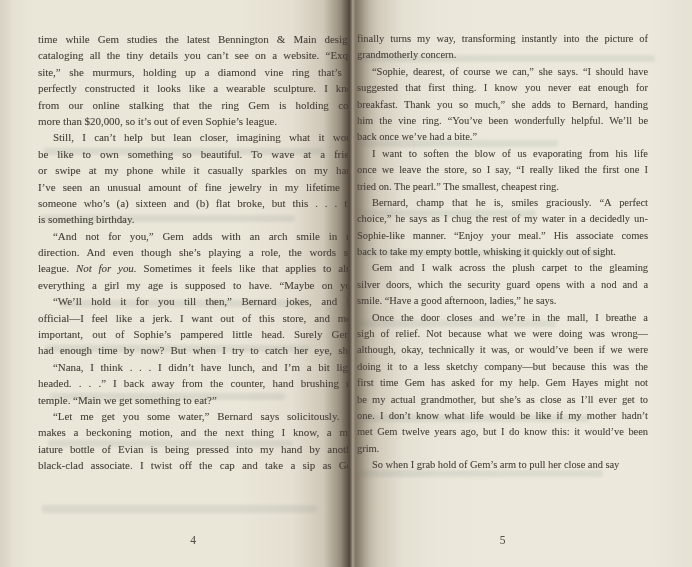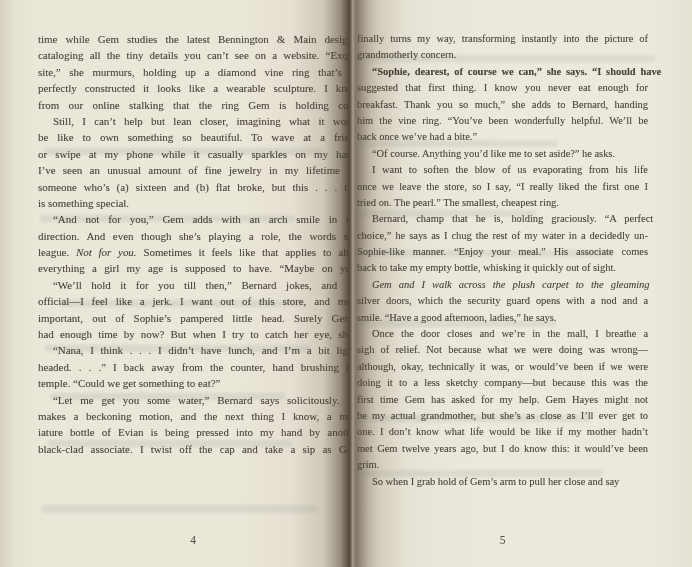--- a/index.html
+++ b/index.html
@@ -55,73 +55,73 @@
     <div class="showthrough" style="left:45px;top:345px;width:265px;height:7px;"></div>
     <div class="showthrough" style="left:50px;top:393px;width:235px;height:7px;"></div>
     <div class="showthrough" style="left:48px;top:440px;width:245px;height:7px;"></div>
     <div class="showthrough" style="left:42px;top:505px;width:275px;height:8px;"></div>
     <div class="text-block text-left">
         <div class="line" style="word-spacing: 5.39px;"><span><span>time while Gem studies the latest Bennington &amp; Main designs,</span></span></div>
         <div class="line" style="word-spacing: 3.56px;"><span><span>cataloging all the tiny details you can’t see on a website. “Exqui-</span></span></div>
         <div class="line" style="word-spacing: 5.88px;"><span><span>site,” she murmurs, holding up a diamond vine ring that’s so</span></span></div>
         <div class="line" style="word-spacing: 5.34px;"><span><span>perfectly constructed it looks like a wearable sculpture. I know</span></span></div>
         <div class="line" style="word-spacing: 6.67px;"><span><span>from our online stalking that the ring Gem is holding costs</span></span></div>
+        <div class="line end"><span><span>more than $20,000, so it’s out of even Sophie’s league.</span></span></div>
         <div class="line indent" style="word-spacing: 5.6px;"><span><span>Still, I can’t help but lean closer, imagining what it would</span></span></div>
         <div class="line" style="word-spacing: 6.26px;"><span><span>be like to own something so beautiful. To wave at a friend</span></span></div>
         <div class="line" style="word-spacing: 5.35px;"><span><span>or swipe at my phone while it casually sparkles on my hand.</span></span></div>
         <div class="line" style="word-spacing: 4.61px;"><span><span>I’ve seen an unusual amount of fine jewelry in my lifetime for</span></span></div>
         <div class="line" style="word-spacing: 4.22px;"><span><span>someone who’s (a) sixteen and (b) flat broke, but this . . . this</span></span></div>
-        <div class="line end"><span><span>is something special.</span></span></div>
+        <div class="line end"><span><span>is something birthday.</span></span></div>
         <div class="line indent" style="word-spacing: 6.13px;"><span><span>“And not for you,” Gem adds with an arch smile in my</span></span></div>
         <div class="line" style="word-spacing: 4.92px;"><span><span>direction. And even though she’s playing a role, the words still</span></span></div>
         <div class="line" style="word-spacing: 4.11px;"><span><span>league. </span><em>Not for you.</em><span> Sometimes it feels like that applies to almost</span></span></div>
         <div class="line" style="word-spacing: 4.64px;"><span><span>everything a girl my age is supposed to have. “Maybe on your</span></span></div>
         <div class="line indent" style="word-spacing: 6.83px;"><span><span>“We’ll hold it for you till then,” Bernard jokes, and it’s</span></span></div>
         <div class="line" style="word-spacing: 5.08px;"><span><span>official—I feel like a jerk. I want out of this store, and more</span></span></div>
         <div class="line" style="word-spacing: 6.45px;"><span><span>important, out of Sophie’s pampered little head. Surely Gem’s</span></span></div>
         <div class="line" style="word-spacing: 3.46px;"><span><span>had enough time by now? But when I try to catch her eye, she’s</span></span></div>
         <div class="line indent" style="word-spacing: 3.99px;"><span><span>“Nana, I think . . . I didn’t have lunch, and I’m a bit light-</span></span></div>
         <div class="line" style="word-spacing: 4.41px;"><span><span>headed. . . .” I back away from the counter, hand brushing my</span></span></div>
-        <div class="line end"><span><span>temple. “Could we get something to eat?”</span></span></div>
+        <div class="line end"><span><span>temple. “Main we get something to eat?”</span></span></div>
         <div class="line indent" style="word-spacing: 5.24px;"><span><span>“Let me get you some water,” Bernard says solicitously. He</span></span></div>
         <div class="line" style="word-spacing: 5px;"><span><span>makes a beckoning motion, and the next thing I know, a min-</span></span></div>
         <div class="line" style="word-spacing: 4.39px;"><span><span>iature bottle of Evian is being pressed into my hand by another</span></span></div>
         <div class="line" style="word-spacing: 4.55px;"><span><span>black-clad associate. I twist off the cap and take a sip as Gem</span></span></div>
       </div>
     <div class="page-number num-left">4</div>
   </div>
 
   <div class="page page-right">
     <div class="showthrough" style="left:12px;top:55px;width:295px;height:7px;"></div>
     <div class="showthrough" style="left:10px;top:140px;width:200px;height:7px;"></div>
     <div class="showthrough" style="left:8px;top:210px;width:180px;height:7px;"></div>
     <div class="showthrough" style="left:10px;top:250px;width:255px;height:7px;"></div>
     <div class="showthrough" style="left:8px;top:320px;width:200px;height:7px;"></div>
     <div class="showthrough" style="left:12px;top:415px;width:230px;height:7px;"></div>
     <div class="showthrough" style="left:10px;top:470px;width:245px;height:7px;"></div>
     <div class="text-block text-right">
         <div class="line" style="word-spacing: 3.49px;"><span><span>finally turns my way, transforming instantly into the picture of</span></span></div>
         <div class="line end"><span><span>grandmotherly concern.</span></span></div>
-        <div class="line indent" style="word-spacing: 2.27px; font-weight: bold;"><span><span>“Sophie, dearest, of course we can,” she says. “I should have</span></span></div>
+        <div class="line indent" style="word-spacing: 2.27px;"><span><span>“Sophie, dearest, of course we can,” she says. “I should have</span></span></div>
         <div class="line" style="word-spacing: 4.77px;"><span><span>suggested that first thing. I know you never eat enough for</span></span></div>
         <div class="line" style="word-spacing: 3.88px;"><span><span>breakfast. Thank you so much,” she adds to Bernard, handing</span></span></div>
         <div class="line" style="word-spacing: 3.55px;"><span><span>him the vine ring. “You’ve been wonderfully helpful. We’ll be</span></span></div>
         <div class="line end"><span><span>back once we’ve had a bite.”</span></span></div>
-        <div class="line indent end"><span><span>“Of course. Anything you’d like me to set aside?” he asks.</span></span></div>
         <div class="line indent" style="word-spacing: 3.97px;"><span><span>I want to soften the blow of us evaporating from his life</span></span></div>
         <div class="line" style="word-spacing: 2.62px;"><span><span>once we leave the store, so I say, “I really liked the first one I</span></span></div>
         <div class="line end"><span><span>tried on. The pearl.” The smallest, cheapest ring.</span></span></div>
-        <div class="line indent" style="word-spacing: 5.55px;"><span><span>Bernard, champ that he is, holding graciously. “A perfect</span></span></div>
+        <div class="line indent" style="word-spacing: 5.55px;"><span><span>Bernard, champ that he is, smiles graciously. “A perfect</span></span></div>
         <div class="line" style="word-spacing: 1.47px;"><span><span>choice,” he says as I chug the rest of my water in a decidedly un-</span></span></div>
         <div class="line" style="word-spacing: 5.34px;"><span><span>Sophie-like manner. “Enjoy your meal.” His associate comes</span></span></div>
         <div class="line end"><span><span>back to take my empty bottle, whisking it quickly out of sight.</span></span></div>
-        <div class="line indent" style="word-spacing: 4.52px; font-style: italic;"><span><span>Gem and I walk across the plush carpet to the gleaming</span></span></div>
+        <div class="line indent" style="word-spacing: 4.52px;"><span><span>Gem and I walk across the plush carpet to the gleaming</span></span></div>
         <div class="line" style="word-spacing: 3.32px;"><span><span>silver doors, which the security guard opens with a nod and a</span></span></div>
         <div class="line end"><span><span>smile. “Have a good afternoon, ladies,” he says.</span></span></div>
-        <div class="line indent" style="word-spacing: 4.47px; text-align: right;"><span><span>Once the door closes and we’re in the mall, I breathe a</span></span></div>
+        <div class="line indent" style="word-spacing: 4.47px;"><span><span>Once the door closes and we’re in the mall, I breathe a</span></span></div>
         <div class="line" style="word-spacing: 3.68px;"><span><span>sigh of relief. Not because what we were doing was wrong—</span></span></div>
         <div class="line" style="word-spacing: 2.77px;"><span><span>although, okay, technically it was, or would’ve been if we were</span></span></div>
         <div class="line" style="word-spacing: 3.7px;"><span><span>doing it to a less sketchy company—but because this was the</span></span></div>
         <div class="line" style="word-spacing: 3.63px;"><span><span>first time Gem has asked for my help. Gem Hayes might not</span></span></div>
         <div class="line" style="word-spacing: 2.72px;"><span><span>be my actual grandmother, but she’s as close as I’ll ever get to</span></span></div>
         <div class="line" style="word-spacing: 2.76px;"><span><span>one. I don’t know what life would be like if my mother hadn’t</span></span></div>
         <div class="line" style="word-spacing: 2.01px;"><span><span>met Gem twelve years ago, but I do know this: it would’ve been</span></span></div>
         <div class="line end"><span><span>grim.</span></span></div>
         <div class="line indent end"><span><span>So when I grab hold of Gem’s arm to pull her close and say</span></span></div>
       </div>

